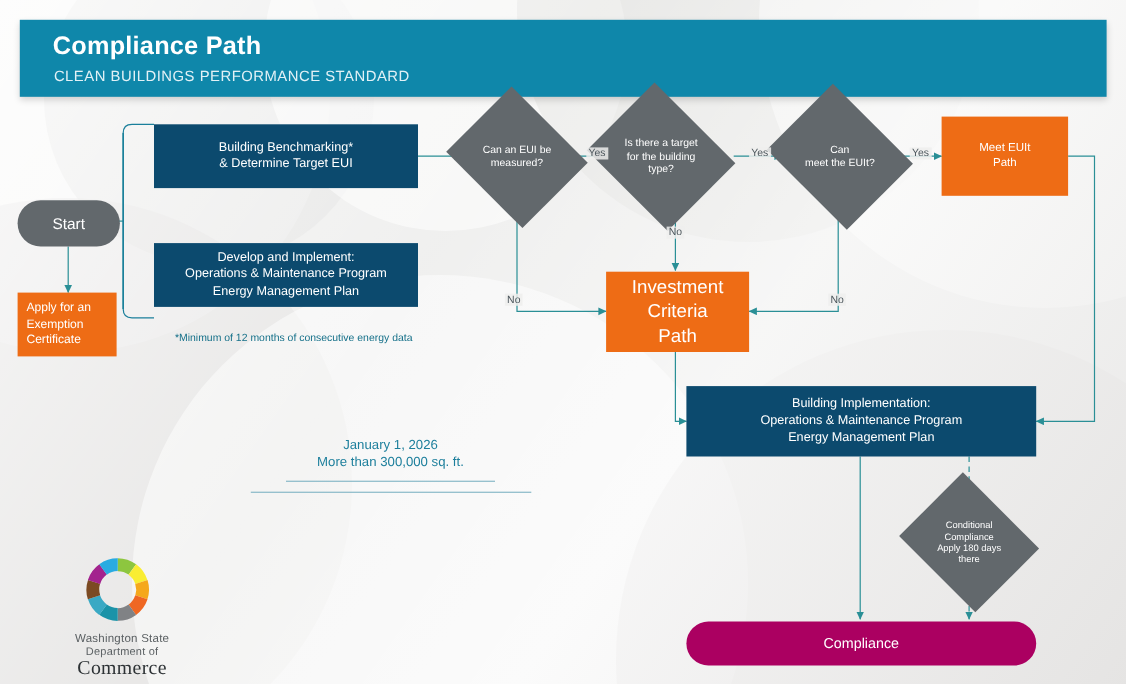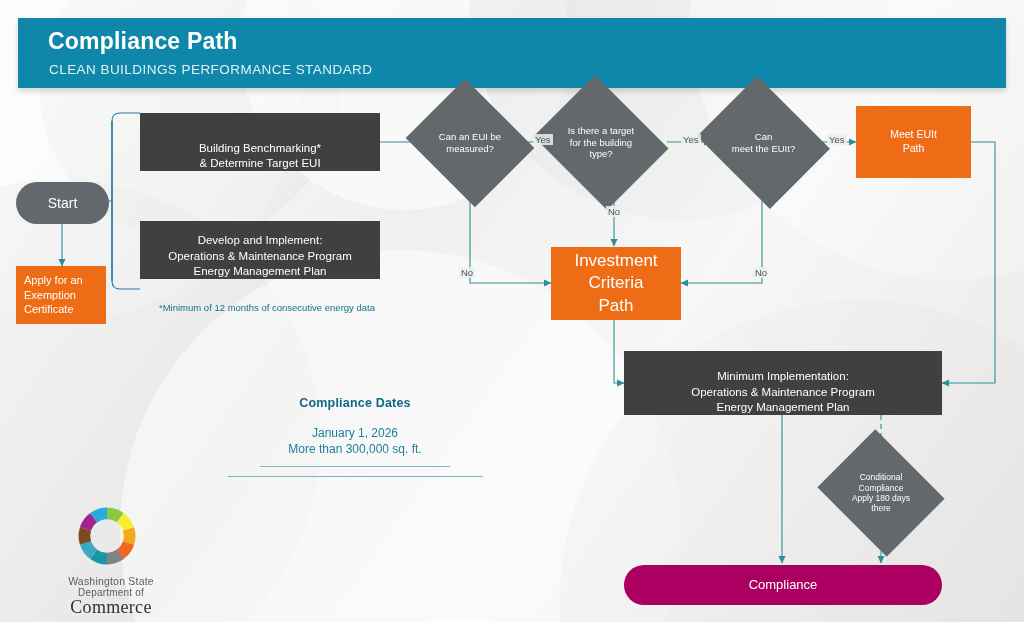--- a/index.html
+++ b/index.html
@@ -55,21 +55,21 @@
   #flow { position: absolute; left: 0; top: 0; width: 1024px; height: 622px; }
 
   
   .node {
     position: absolute;
     display: flex; align-items: center; justify-content: center;
     text-align: center;
     color: #ffffff;
     line-height: 1.32;
   }
-  .node-teal { background: #404040; align-items: flex-end; }
+  .node-teal { background: #0c4a6e; }
   .node-orange { background: #ee6c15; }
   .node-magenta { background: #ab0061; border-radius: 22px; }
   .node-start { background: #62686c; border-radius: 23px; }
   .node-text { padding: 0 6px; }
 
   .diamond {
     position: absolute;
     display: flex; align-items: center; justify-content: center;
   }
   .diamond .dshape {
@@ -253,21 +253,21 @@
 
   <div class="node node-orange" style="left:551px;top:247px;width:130px;height:73px;font-size:17px;">
     <span>
       <span>Investment Criteria</span><br>
       <span>Path</span>
     </span>
   </div>
 
   <div class="node node-teal" style="left:624px;top:351px;width:318px;height:64px;font-size:11.5px;">
     <span>
-      <span>Minimum Implementation:</span><br>
+      <span>Building Implementation:</span><br>
       <span>Operations &amp; Maintenance Program</span><br>
       <span>Energy Management Plan</span>
     </span>
   </div>
 
   <div class="diamond" style="left:832px;top:452px;width:98px;height:82px;">
     <div class="dshape"></div>
     <div class="dlabel" style="font-size:8.5px;width:108%;">
       <span>Conditional</span><br>
       <span>Compliance</span><br>
@@ -283,21 +283,20 @@
   <div class="edge-label" style="left:533px;top:134px;">Yes</div>
   <div class="edge-label" style="left:681px;top:134px;">Yes</div>
   <div class="edge-label" style="left:827px;top:134px;">Yes</div>
   <div class="edge-label" style="left:459px;top:267px;">No</div>
   <div class="edge-label" style="left:606px;top:206px;">No</div>
   <div class="edge-label" style="left:753px;top:267px;">No</div>
 
   <div id="footnote">*Minimum of 12 months of consecutive energy data</div>
 
   <div id="dates">
-    <div class="dates-title">Compliance Dates</div>
 
     <div class="row">
       <span class="date">January 1, 2026</span>
       <span class="desc">More than 300,000 sq. ft.</span>
     </div>
     <div class="sep"></div>
 
     <div class="sep wide"></div>
 
   </div>

